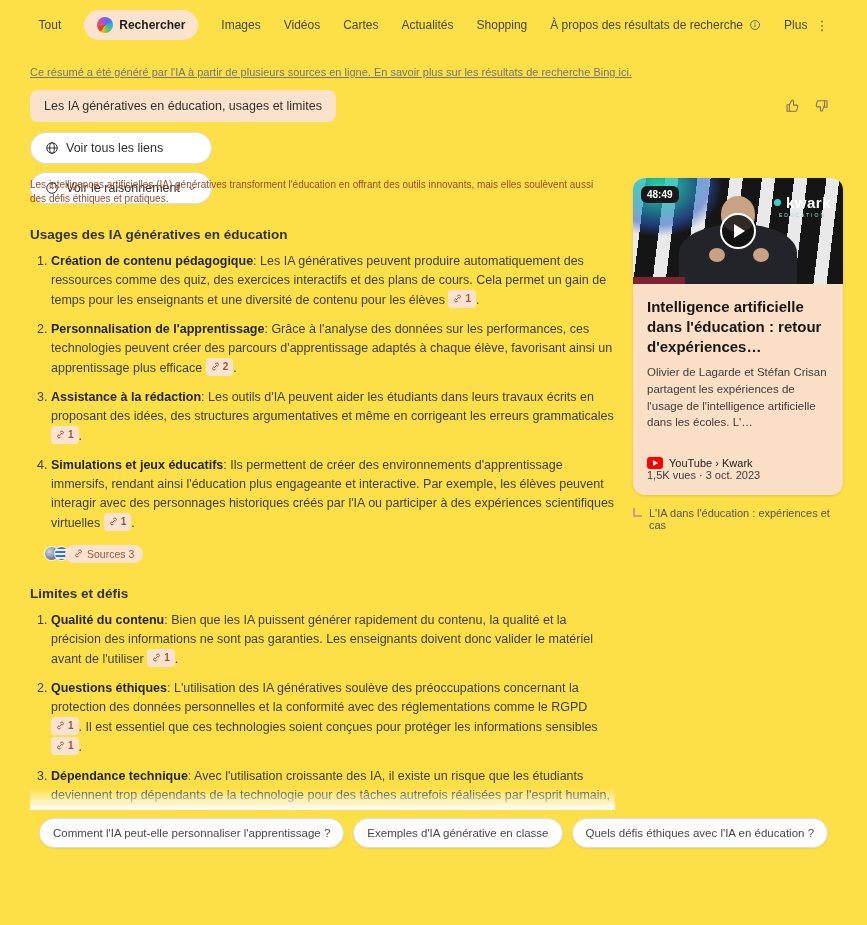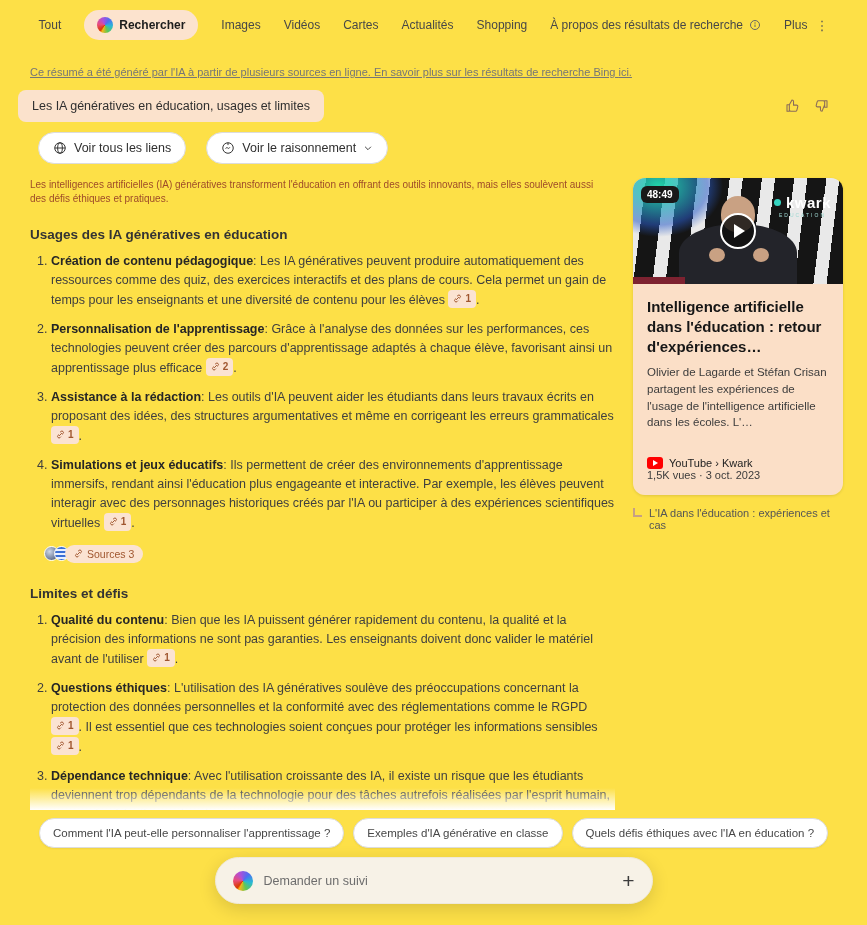--- a/index.html
+++ b/index.html
@@ -19,29 +19,29 @@
       #4e6ef2 180deg,#28b9d4 240deg,#62c851 300deg,#f7b518 345deg,#d83b01 360deg); }
   .more-dots { font-size:13px; color:#555; margin-left:2px; }
   .info-ic { width:12px; height:12px; }
 
   
   .disclaimer { position:absolute; top:66px; left:30px; right:24px;
     font-size:11px; color:#767676;text-decoration:underline; }
   .disclaimer a { color:#767676; text-decoration:underline; cursor:pointer; }
 
   
-  .chip-row { position:absolute; top:90px; left:18px; right:38px;
+  .chip-row { position:absolute; top:90px; left:30px; right:38px;
     display:flex; justify-content:space-between; align-items:center; }
   .query-chip { background:#fbe2cc; border-radius:8px; padding:9px 14px;
     font-size:12.5px; color:#2f2f2f; cursor:pointer; }
   .feedback { display:flex; gap:12px; align-items:center; }
   .feedback svg { cursor:pointer; }
 
   
-  .actions { position:absolute; top:132px; left:38px; display:flex; gap:20px; }
+  .actions { position:absolute; top:132px; left:30px; display:flex; gap:8px;flex-direction:column; }
   .action-btn { display:flex; align-items:center; gap:7px; border:1px solid #dcdcdc;
     border-radius:18px; padding:8px 14px; font-size:12.5px; color:#2f2f2f;
     background:#fff; cursor:pointer; }
 
   
   .columns { position:absolute; top:178px; left:30px; width:813px;
     display:flex; gap:18px; }
   .main-col { width:585px; position:relative; height:632px; overflow:hidden; }
   .main-col::after { content:""; position:absolute; left:0; right:0; bottom:0;
     height:22px; background:linear-gradient(rgba(255,255,255,0),#fff); pointer-events:none; }
@@ -323,19 +323,14 @@
       </div>
     </aside>
   </div>
 
   <div class="suggestions">
       <button class="sugg-chip">Comment l'IA peut-elle personnaliser l'apprentissage ?</button>
       <button class="sugg-chip">Exemples d'IA générative en classe</button>
       <button class="sugg-chip">Quels défis éthiques avec l'IA en éducation ?</button>
     </div>
 
-  <div class="followup">
-    <span class="copilot-logo"></span>
-    <input type="text" value="" placeholder="Demander un suivi" style="">
-    <span class="plus-btn">+</span>
-  </div>
 
 </div>
 
 </body></html>

